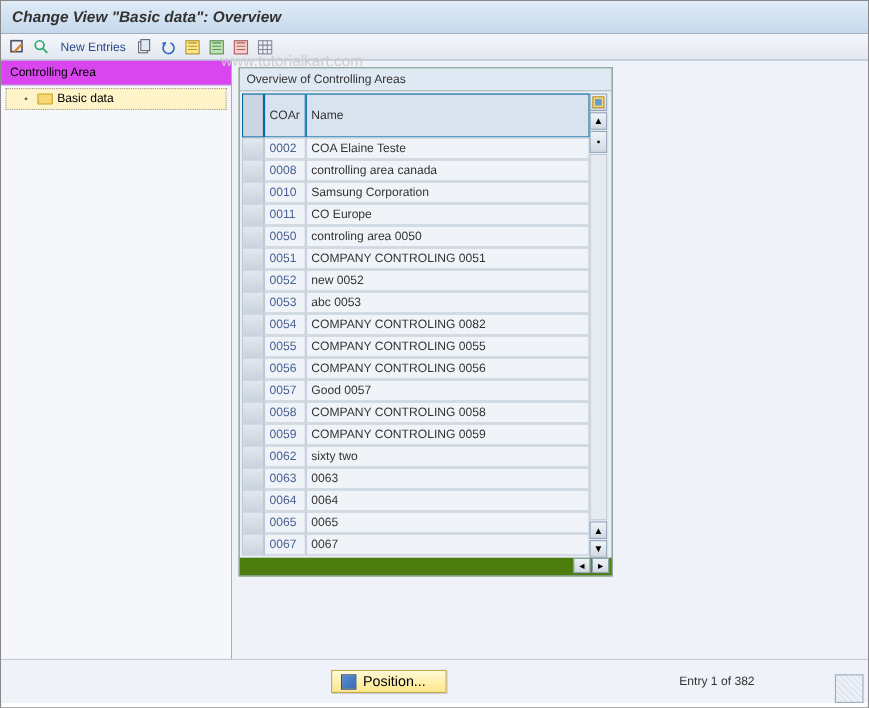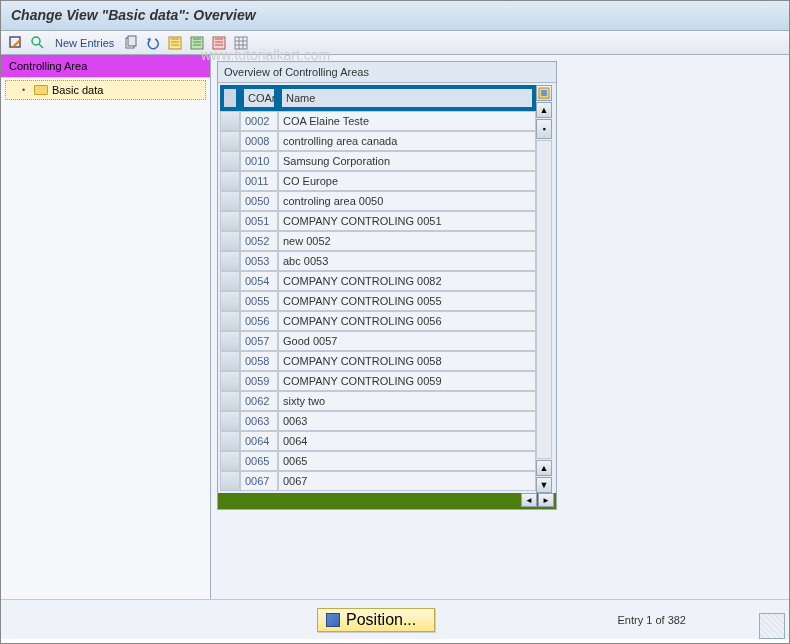--- a/index.html
+++ b/index.html
@@ -14,36 +14,36 @@
     .nav-panel { width: 210px; border-right: 1px solid #a0b0c0; background: #f5f7fa; padding: 0; }
     .nav-header { font-size: 11px; padding: 5px 8px; background: #d946ef; border-bottom: 1px solid #ccd6e0; }
     .nav-item { display: flex; align-items: center; padding: 3px 6px 3px 16px; font-size: 11px; background: #fff4c8; border: 1px dotted #999; margin: 2px 4px; cursor: pointer; gap: 4px; }
     .nav-expand { font-size: 9px; color: #555; width: 8px; }
     .folder-icon { width: 14px; height: 10px; background: #f7d774; border: 1px solid #c9a227; border-radius: 1px; display: inline-block; }
     .content-panel { flex: 1; padding: 6px 6px; background: #eff3f9; }
     .grid-box { width: 340px; border: 1px solid #9aaabf; background: #4d7c0f; }
     .grid-title { font-size: 11px; padding: 4px 6px; color: #333; background: #dfe9f3; }
     .grid-table-wrap { background: #e8eef6; border-top: 1px solid #b0bcc9; padding: 2px; position: relative; }
     .grid-header-row { display: flex; }
-    .grid-header-cell { font-size: 11px; padding: 3px 4px; background: #d9e3ef; border: 4px solid #0369a1; color: #333; }
+    .grid-header-cell { font-size: 11px; padding: 13px 4px; background: #d9e3ef; border: 1px solid #0369a1; color: #333; }
     .cell-sel { width: 20px; background: #cbd6e2; }
     .cell-coar { width: 38px; }
     .cell-name { flex: 1; }
     .grid-row { display: flex; }
     .grid-cell { font-size: 11px; padding: 2px 4px; border: 1px solid #c0cad6; background: #f0f4f9; color: #333; height: 20px; line-height: 15px; }
     .grid-cell.sel-handle { width: 20px; background: linear-gradient(to bottom,#e2e8ef,#cbd4de); cursor: pointer; }
     .grid-cell.coar { width: 38px; color: #476090; }
     .grid-cell.name { flex: 1; }
     .grid-side { position: absolute; right: 2px; top: 2px; width: 18px; display: flex; flex-direction: column; gap: 1px; }
     .grid-side .sb-btn { width: 16px; height: 16px; background: linear-gradient(to bottom,#f0f4f8,#d0d8e2); border: 1px solid #95a5b8; font-size: 9px; display:flex; align-items:center; justify-content:center; cursor:pointer; }
     .grid-side .sb-track { width: 16px; flex:1; background: #e6ebf1; border: 1px solid #c0cad6; }
     .hscroll { height: 16px; display: flex; align-items: center; justify-content: flex-end; padding: 0 2px 2px 2px; gap: 1px; }
     .hscroll .sb-btn { width: 16px; height: 14px; background: linear-gradient(to bottom,#f0f4f8,#d0d8e2); border: 1px solid #95a5b8; font-size: 8px; display:flex; align-items:center; justify-content:center; cursor:pointer; }
     .footer { height: 40px; border-top: 1px solid #c0cad6; display: flex; align-items: center; padding: 0 20px; background: #eff3f9; position: relative; }
-    .position-btn { position: absolute; left: 316px; display: flex; align-items: center; background: linear-gradient(to bottom,#fff9d6,#fde88a); border: 1px solid #c2a94a; padding: 2px 18px 2px 8px; font-size: 16px; cursor: pointer; box-shadow: 1px 1px 0 rgba(0,0,0,0.15);}
+    .position-btn { position: absolute; left: 300px; display: flex; align-items: center; background: linear-gradient(to bottom,#fff9d6,#fde88a); border: 1px solid #c2a94a; padding: 2px 18px 2px 8px; font-size: 13px; cursor: pointer; box-shadow: 1px 1px 0 rgba(0,0,0,0.15);}
     .position-btn .p-icon { width:14px; height:14px; margin-right:6px; display:inline-block; background: linear-gradient(135deg,#5a8cd6,#3a6ab0); border:1px solid #2a4a8a; }
     .entry-text { position: absolute; right: 103px; font-size: 11px; color: #333; }
     .sap-square-frame { position: absolute; right: 4px; bottom: 4px; width: 26px; height: 26px; border: 1px solid #9aaabf; background: repeating-linear-gradient(45deg,#eef2f8,#eef2f8 2px,#e2e8f0 2px,#e2e8f0 4px);}
     .nav-dots { height: 10px; text-align: center; color: #aaa; font-size: 9px; letter-spacing: 1px; margin-top: 500px; user-select: none; }
     svg { display: block; }
   </style>
 </head>
 <body>
 
 <div class="window">

